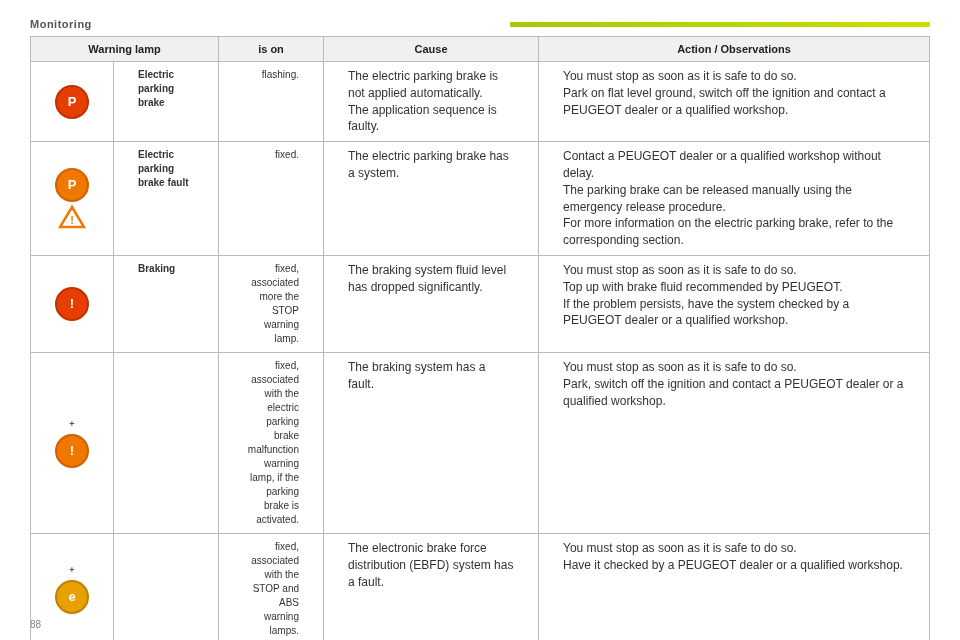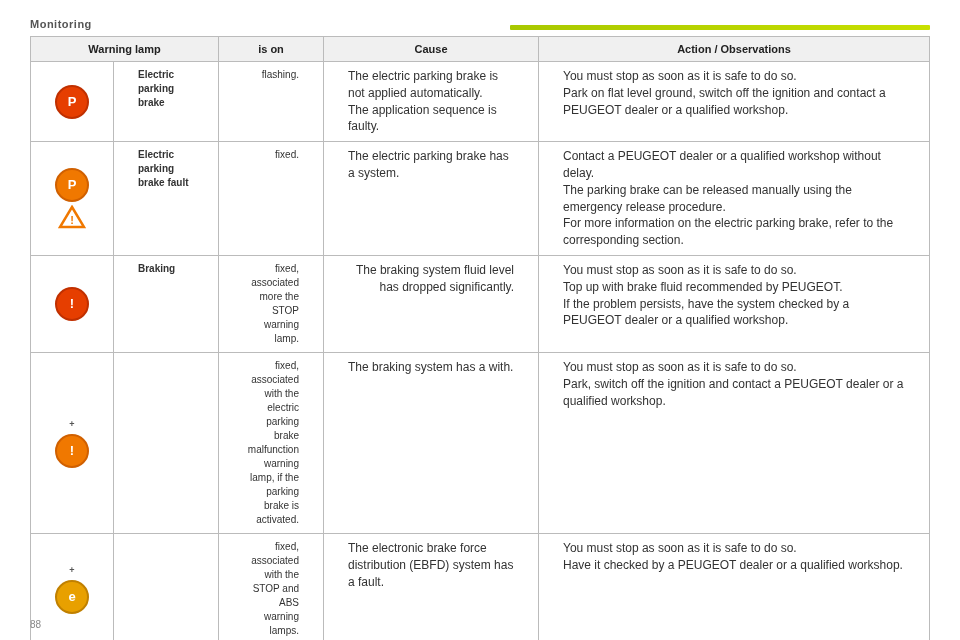--- a/index.html
+++ b/index.html
@@ -12,21 +12,21 @@
     .page {
       width: 960px;
       height: 640px;
       position: relative;
       overflow: hidden;
       padding: 18px 30px 10px 30px;
     }
     .top-bar {
       display: flex;
       justify-content: space-between;
-      align-items: flex-end;
+      align-items: center;
       margin-bottom: 6px;
     }
     .monitoring-title {
       font-size: 11px;
       font-weight: bold;
       color: #555;
       letter-spacing: 0.5px;
     }
     .green-bar {
       height: 5px;
@@ -173,35 +173,35 @@
           <td class="action-td" style="white-space: pre-line;">Contact a PEUGEOT dealer or a qualified workshop without delay.
 The parking brake can be released manually using the emergency release procedure.
 For more information on the electric parking brake, refer to the corresponding section.</td>
         </tr>
         <tr>
           <td class="lamp-td">
             <div class="circle-icon">!</div>
           </td>
           <td class="name-td">Braking</td>
           <td class="ison-td">fixed, associated more the STOP warning lamp.</td>
-          <td class="cause-td" style="white-space: pre-line; text-align: right;">The braking system fluid level has dropped significantly.</td>
+          <td class="cause-td" style="white-space: pre-line;">The braking system fluid level has dropped significantly.</td>
           <td class="action-td" style="white-space: pre-line;">You must stop as soon as it is safe to do so.
 Top up with brake fluid recommended by PEUGEOT.
 If the problem persists, have the system checked by a PEUGEOT dealer or a qualified workshop.</td>
         </tr>
         <tr>
           <td class="lamp-td">
       <div class="icon-group">
         <span class="small-plus">+</span>
         <div class="circle-icon-orange">!</div>
       </div>
           </td>
           <td class="name-td"></td>
           <td class="ison-td">fixed, associated with the electric parking brake malfunction warning lamp, if the parking brake is activated.</td>
-          <td class="cause-td" style="white-space: pre-line;">The braking system has a with.</td>
+          <td class="cause-td" style="white-space: pre-line;">The braking system has a fault.</td>
           <td class="action-td" style="white-space: pre-line;">You must stop as soon as it is safe to do so.
 Park, switch off the ignition and contact a PEUGEOT dealer or a qualified workshop.</td>
         </tr>
         <tr>
           <td class="lamp-td">
       <div class="icon-group">
         <span class="small-plus">+</span>
         <div style="width:34px;height:34px;border-radius:50%;background:#e8a000;border:2px solid #c08000;display:flex;align-items:center;justify-content:center;color:white;font-weight:bold;font-size:13px;">e</div>
       </div>
           </td>

